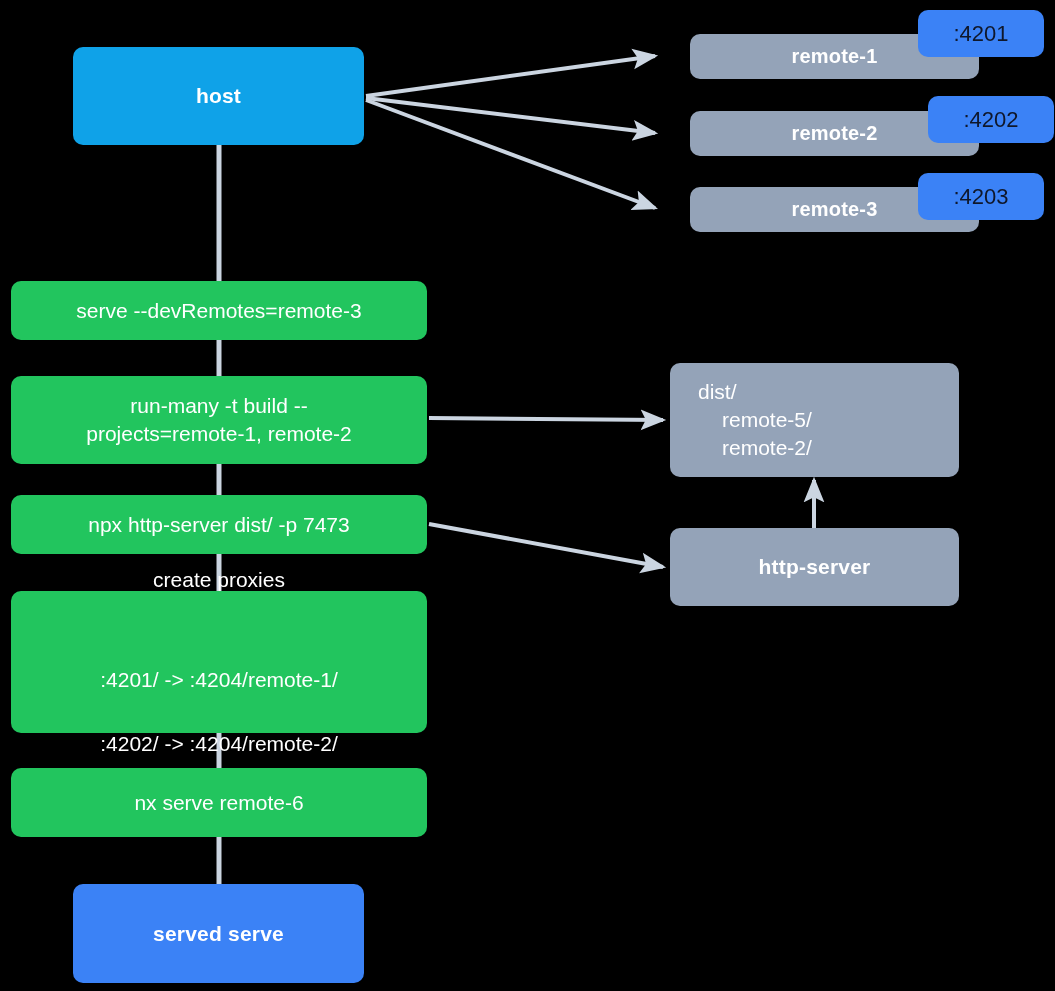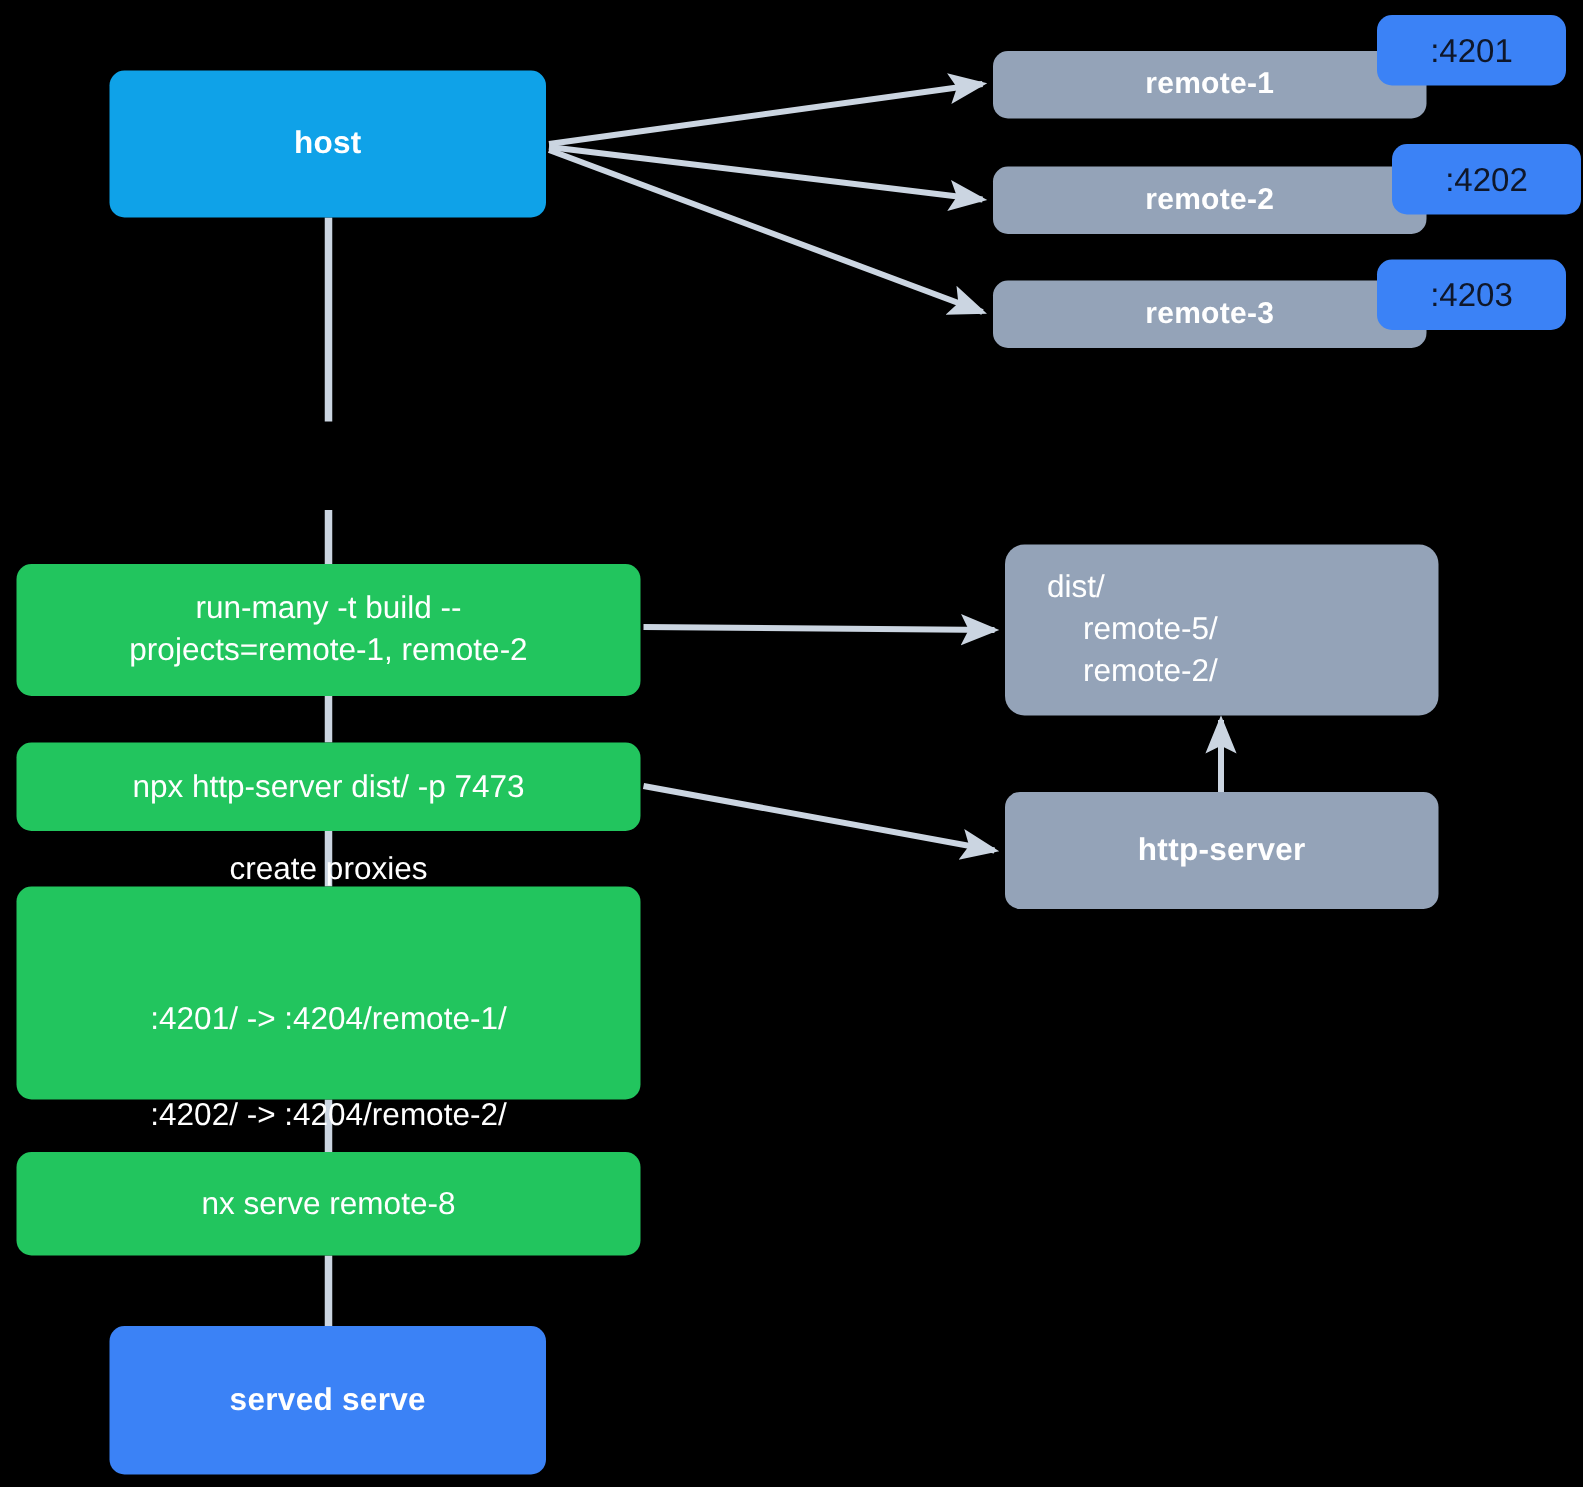--- a/index.html
+++ b/index.html
@@ -45,20 +45,21 @@
     background: #3B82F6;
     font-weight: bold;
     font-size: 21px;
     letter-spacing: 0.2px;
   }
   .node-remote {
     background: #94A3B8;
     font-weight: bold;
     font-size: 20px;
     letter-spacing: 0.2px;
+    margin-left: 28px;
   }
   .node-grey {
     background: #94A3B8;
     font-weight: normal;
     font-size: 21px;
   }
   .node-grey-bold {
     background: #94A3B8;
     font-weight: bold;
     font-size: 21px;
@@ -147,46 +148,49 @@
     <span>:4202</span>
   </div>
 
   <div class="node node-remote" style="left:662px; top:187px; width:289px; height:45px;">
     <span>remote-3</span>
   </div>
   <div class="badge" style="left:918px; top:173px; width:126px; height:47px;">
     <span>:4203</span>
   </div>
 
+  <div class="node node-cmd" style="left:11px; top:281px; width:416px; height:59px;">
+    <span>serve --devRemotes=remote-3</span>
+  </div>
 
   <div class="node node-cmd" style="left:11px; top:376px; width:416px; height:88px;">
     <span class="cmd-line">run-many -t build --</span>
     <span class="cmd-line">projects=remote-1, remote-2</span>
   </div>
 
   <div class="node node-cmd" style="left:11px; top:495px; width:416px; height:59px;">
     <span>npx http-server dist/ -p 7473</span>
   </div>
 
   <div class="node node-cmd" style="left:11px; top:591px; width:416px; height:142px;gap:36px;">
     <span class="cmd-line">create proxies</span>
     <span class="cmd-gap"></span>
     <span class="cmd-line">:4201/ -&gt; :4204/remote-1/</span>
     <span class="cmd-line">:4202/ -&gt; :4204/remote-2/</span>
   </div>
 
   <div class="node node-cmd" style="left:11px; top:768px; width:416px; height:69px;">
-    <span>nx serve remote-8</span>
+    <span>nx serve remote-6</span>
   </div>
 
   <div class="node node-servedhost" style="left:73px; top:884px; width:291px; height:99px;">
     <span>served serve</span>
   </div>
 
-  <div class="node node-grey" style="left:670px; top:363px; width:289px; height:114px; align-items:flex-start;border-radius:13px;">
+  <div class="node node-grey" style="left:670px; top:363px; width:289px; height:114px; align-items:flex-start;">
     <span class="dist-inner cmd-line">dist/</span>
     <span class="dist-inner dist-line-indent cmd-line">remote-5/</span>
     <span class="dist-inner dist-line-indent cmd-line">remote-2/</span>
   </div>
 
   <div class="node node-grey-bold" style="left:670px; top:528px; width:289px; height:78px;">
     <span>http-server</span>
   </div>
 
 </div>

